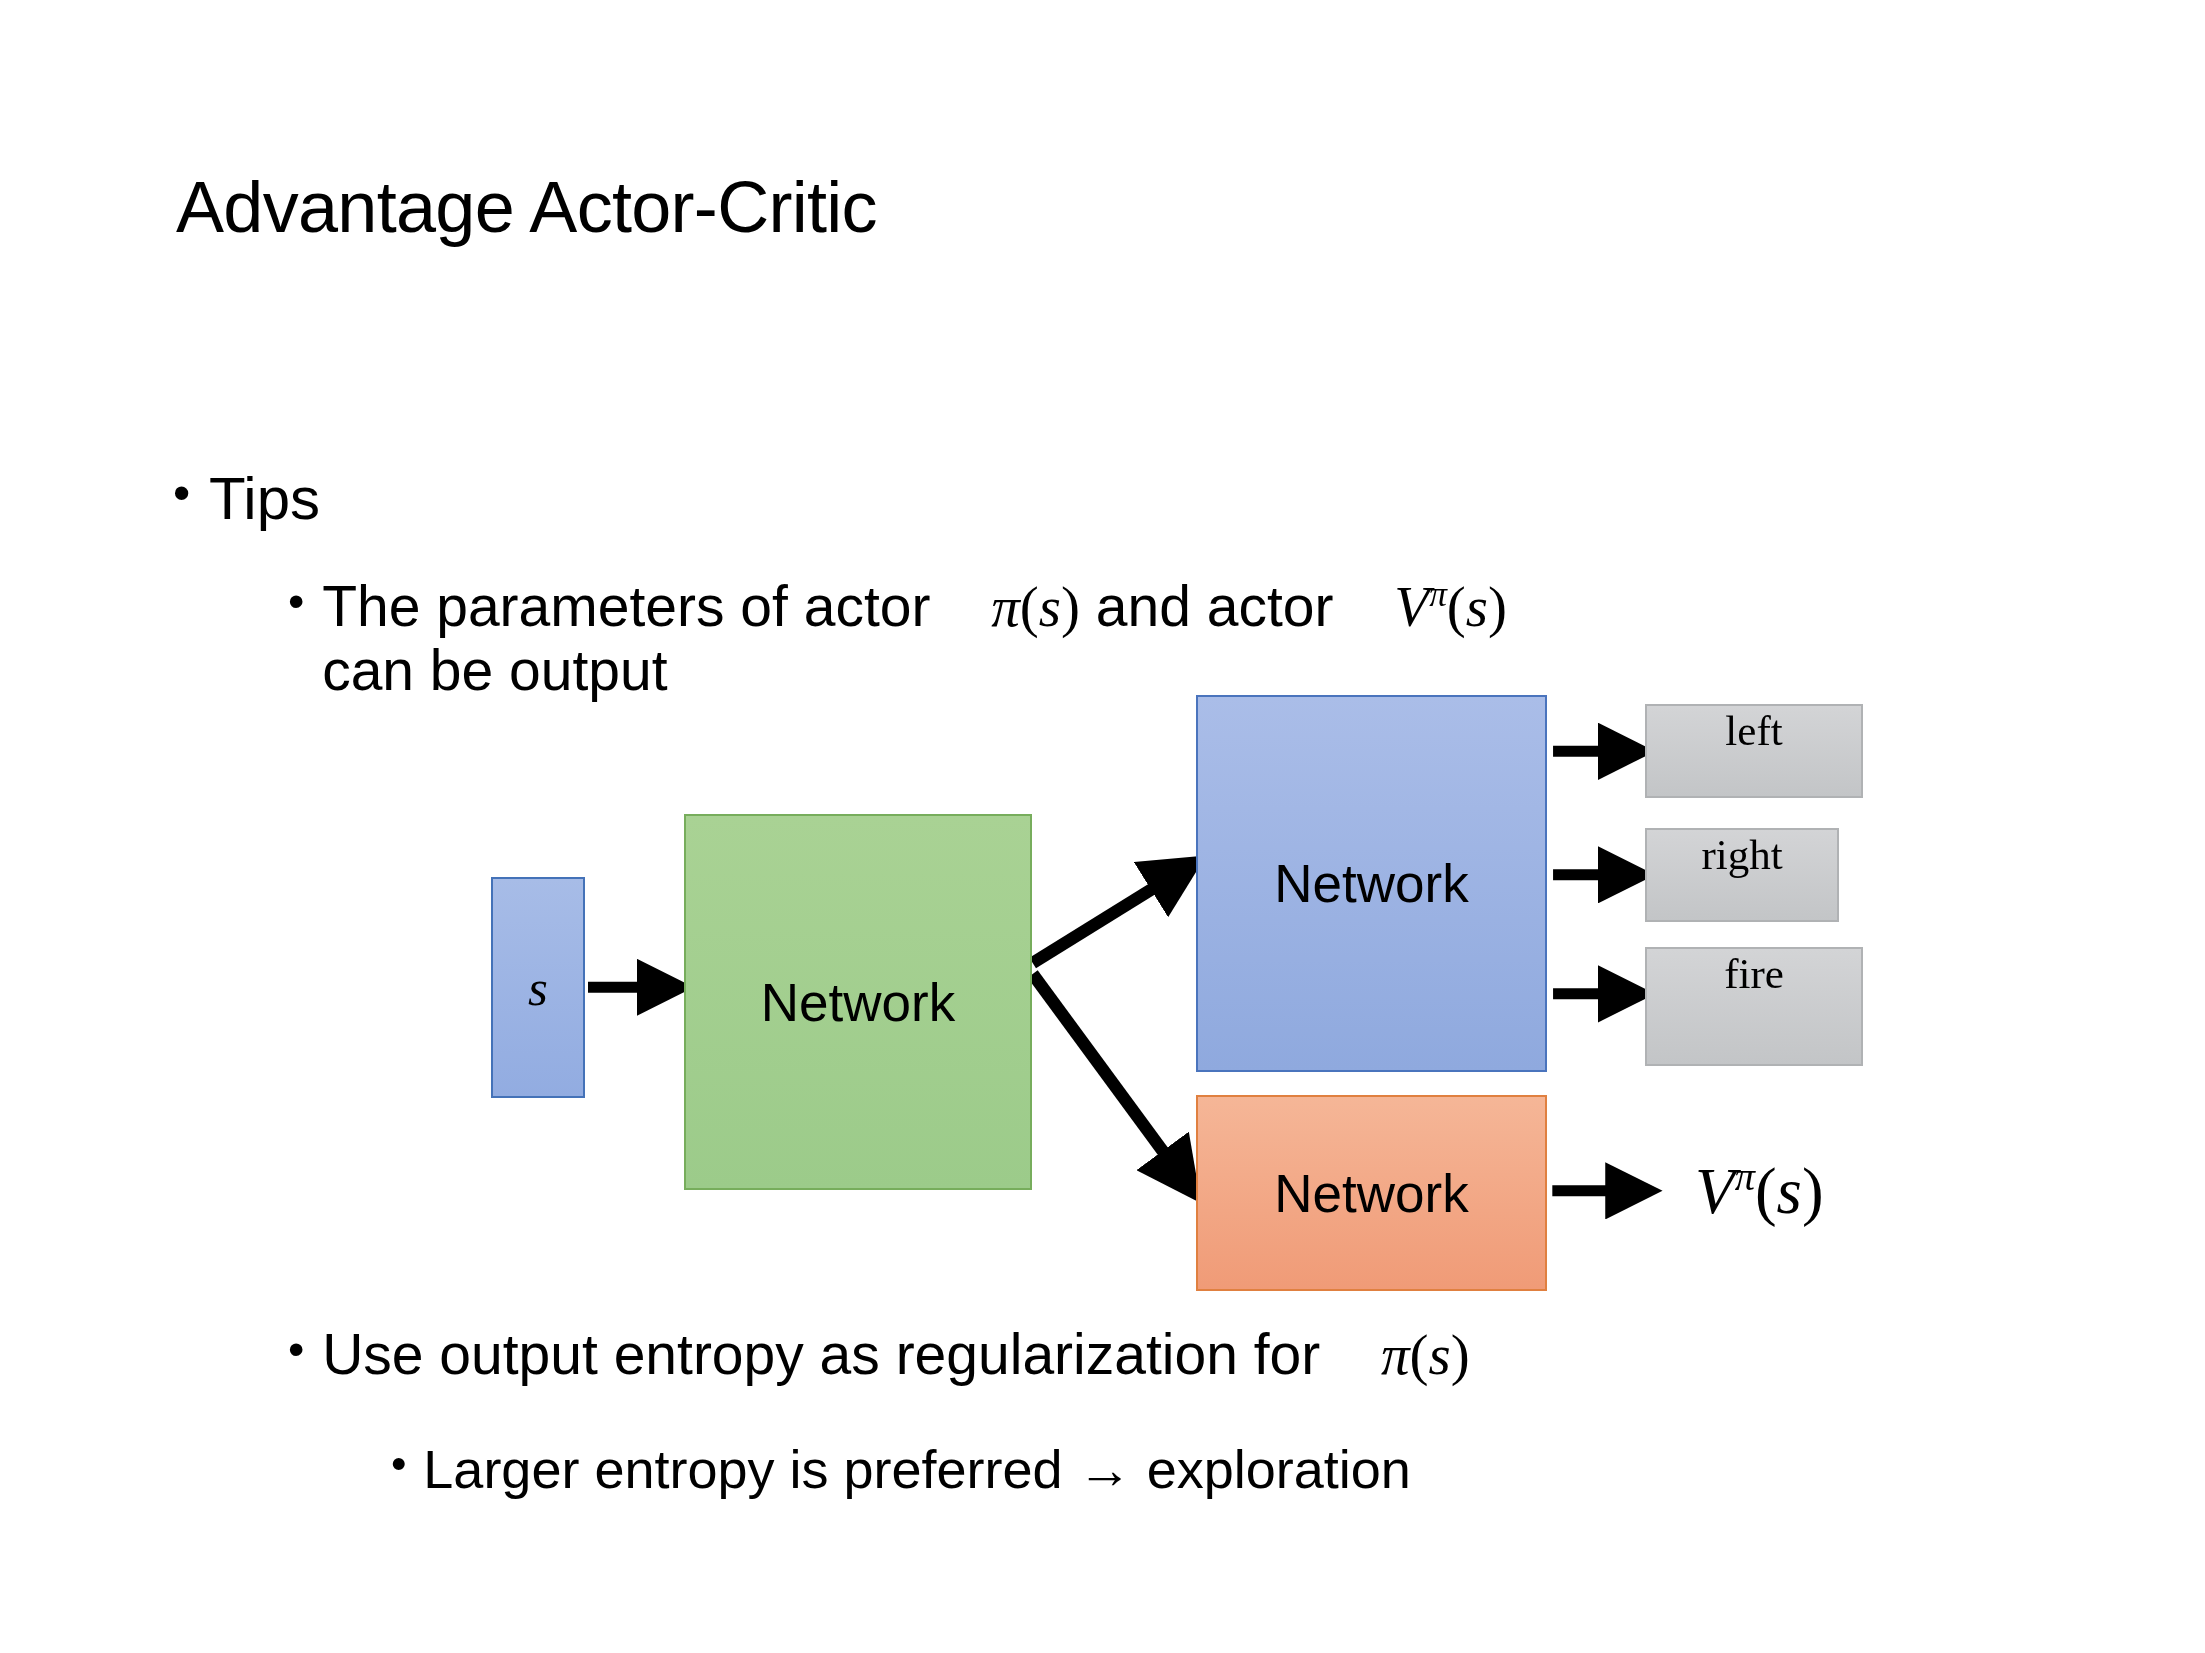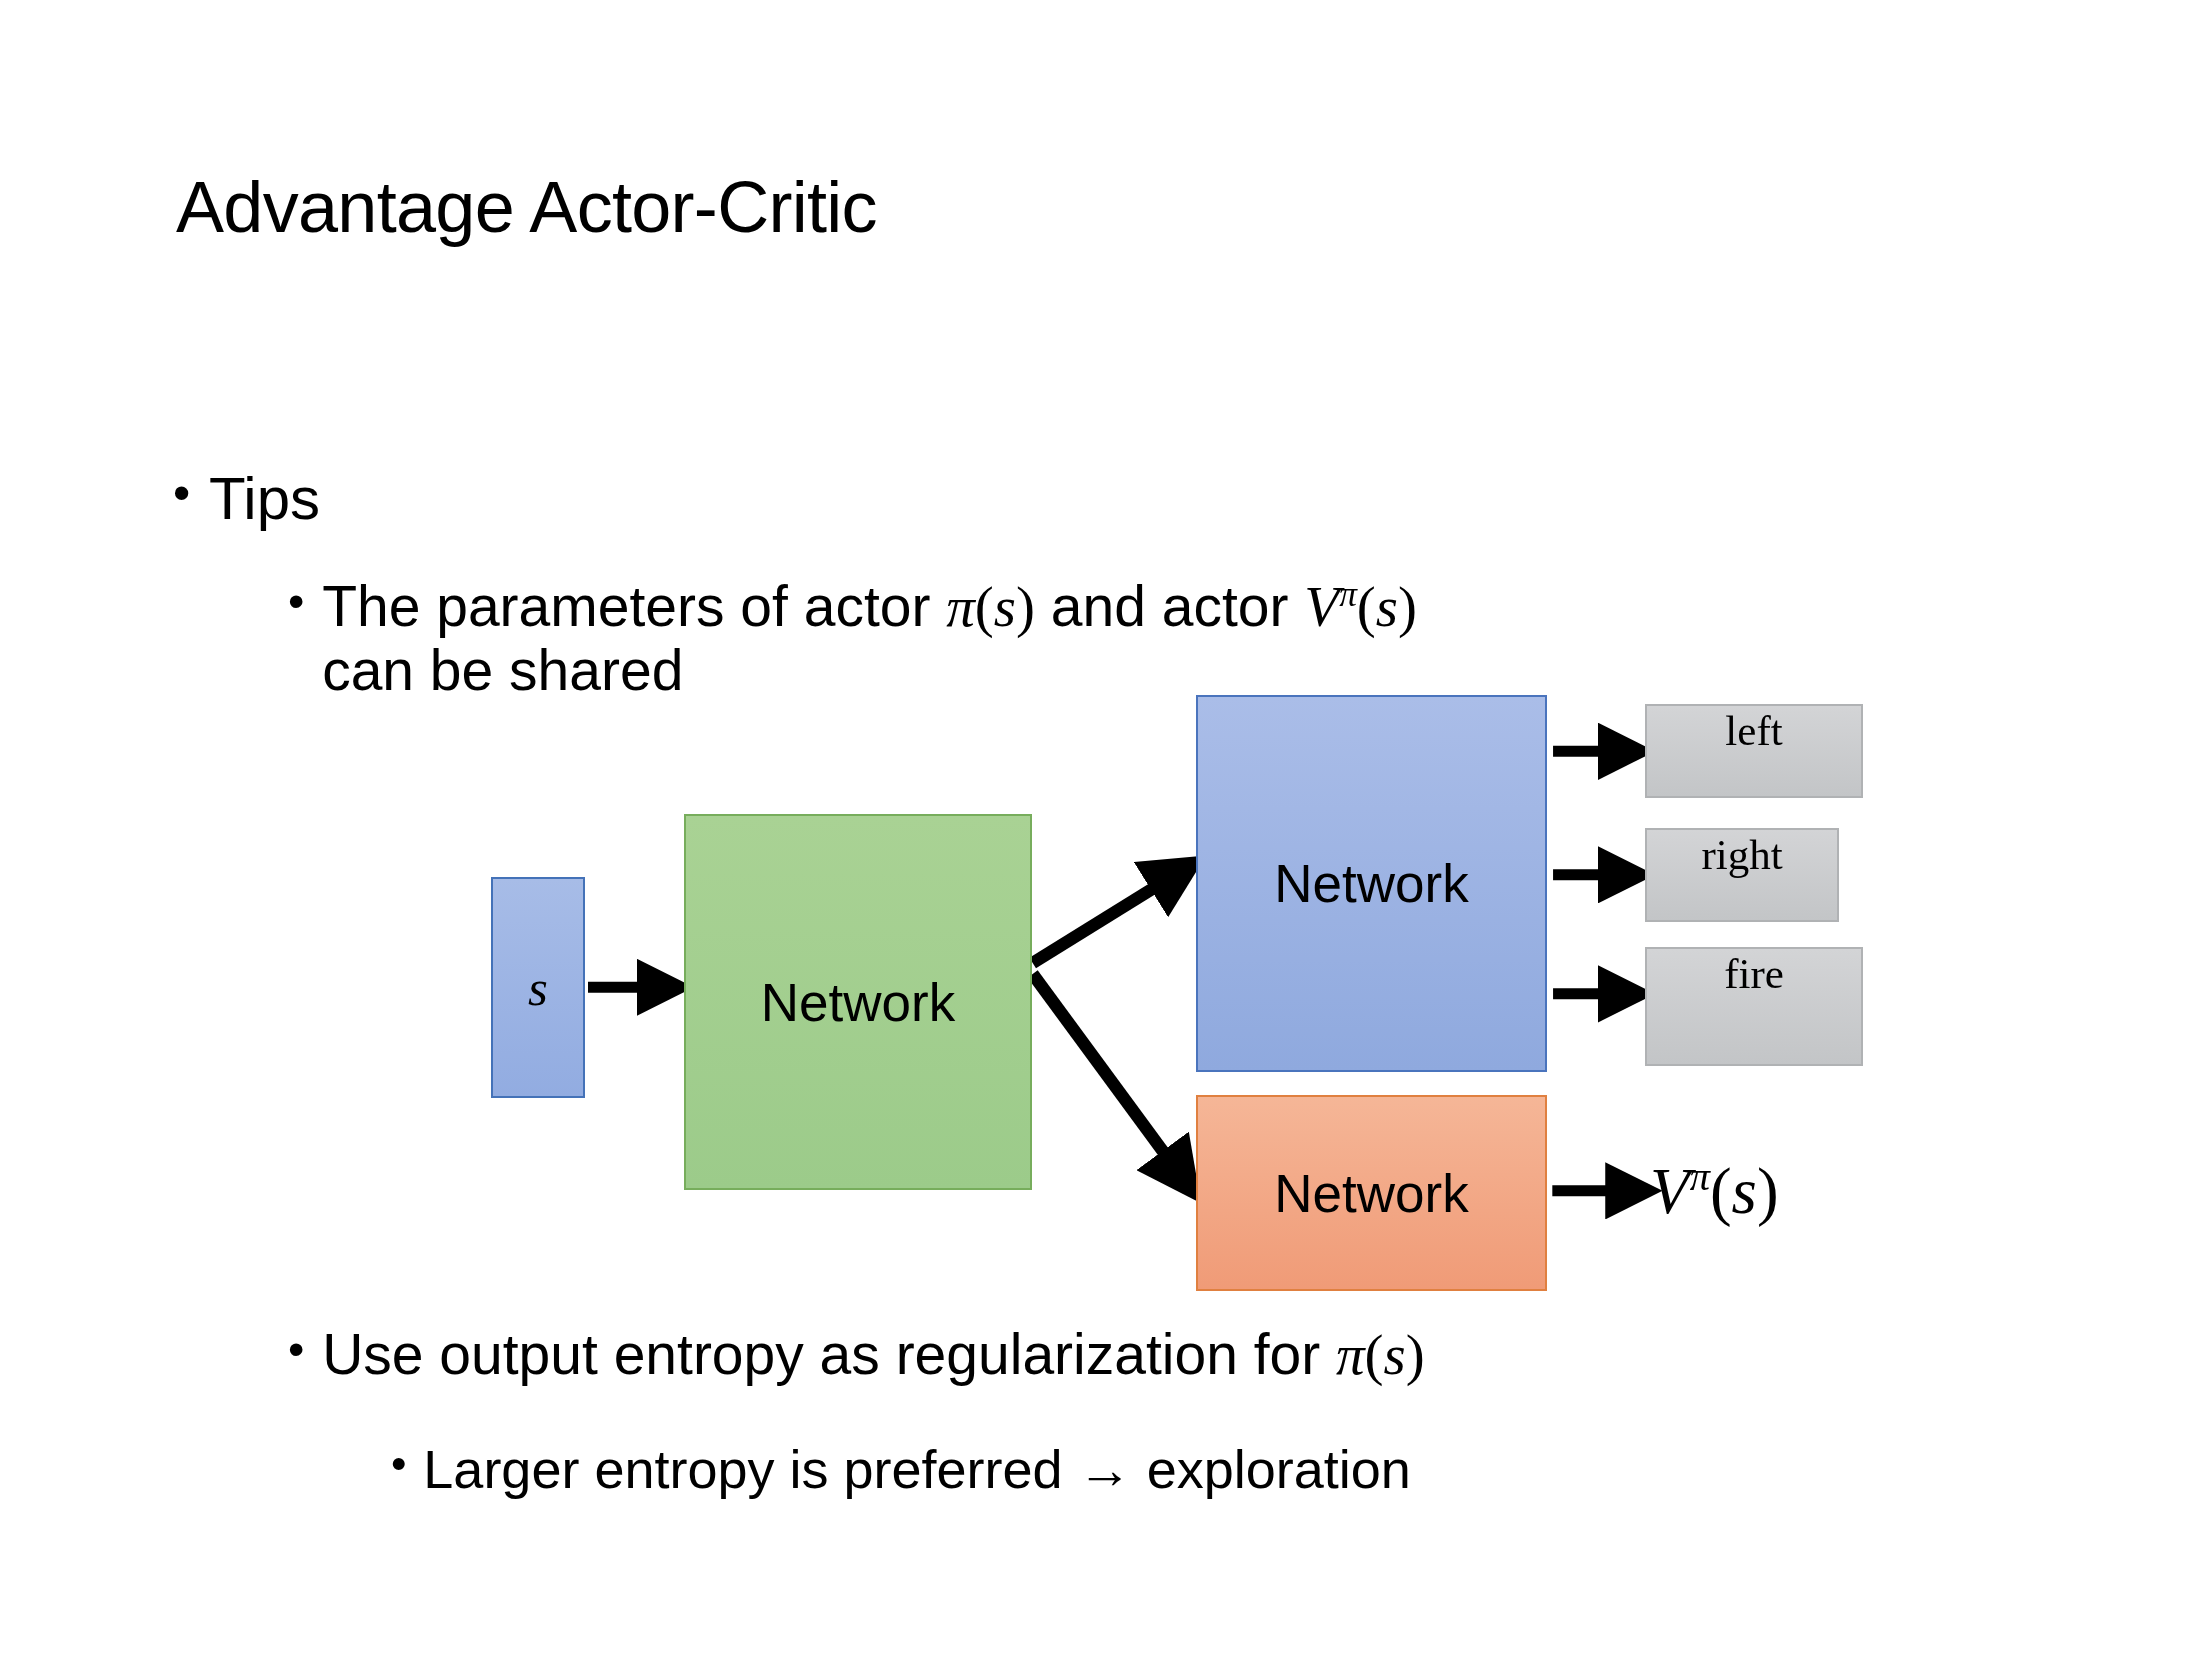--- a/index.html
+++ b/index.html
@@ -69,20 +69,21 @@
   #bullet-larger {
     left: 391px;
     top: 1439px;
     font-size: 54px;
   }
 
   
   .math {
     font-family: "Liberation Serif", serif;
     font-style: italic;
+    margin-left: 45px;
   }
   .math .up {
     font-style: normal;
   }
   .math sup {
     font-size: 0.62em;
     vertical-align: super;
     font-style: italic;
   }
   .greek {
@@ -191,21 +192,21 @@
 
   <div class="bullet-row" id="bullet-tips">
     <span class="bullet-dot">•</span>
     <span class="bullet-text">Tips</span>
   </div>
 
   <div class="bullet-row" id="bullet-params">
     <span class="bullet-dot">•</span>
     <span class="bullet-text">
       <span>The parameters of actor </span><span class="math"><span class="greek">π</span><span class="up">(</span>s<span class="up">)</span></span><span>  and actor </span><span class="math"><span class="up" style="font-style:italic;">V</span><sup class="greek">π</sup><span class="up">(</span>s<span class="up">)</span></span><br>
-      <span>can be shared</span>
+      <span>can be output</span>
     </span>
   </div>
 
   <div id="diagram-root">
 
     <svg id="diagram" viewBox="0 0 3000 2250">
       <defs>
         <marker id="arrowhead" markerWidth="5.2" markerHeight="5.2" refX="3.6" refY="2.6" orient="auto">
           <polygon points="0,0 5.2,2.6 0,5.2" fill="#000000"></polygon>
         </marker>

